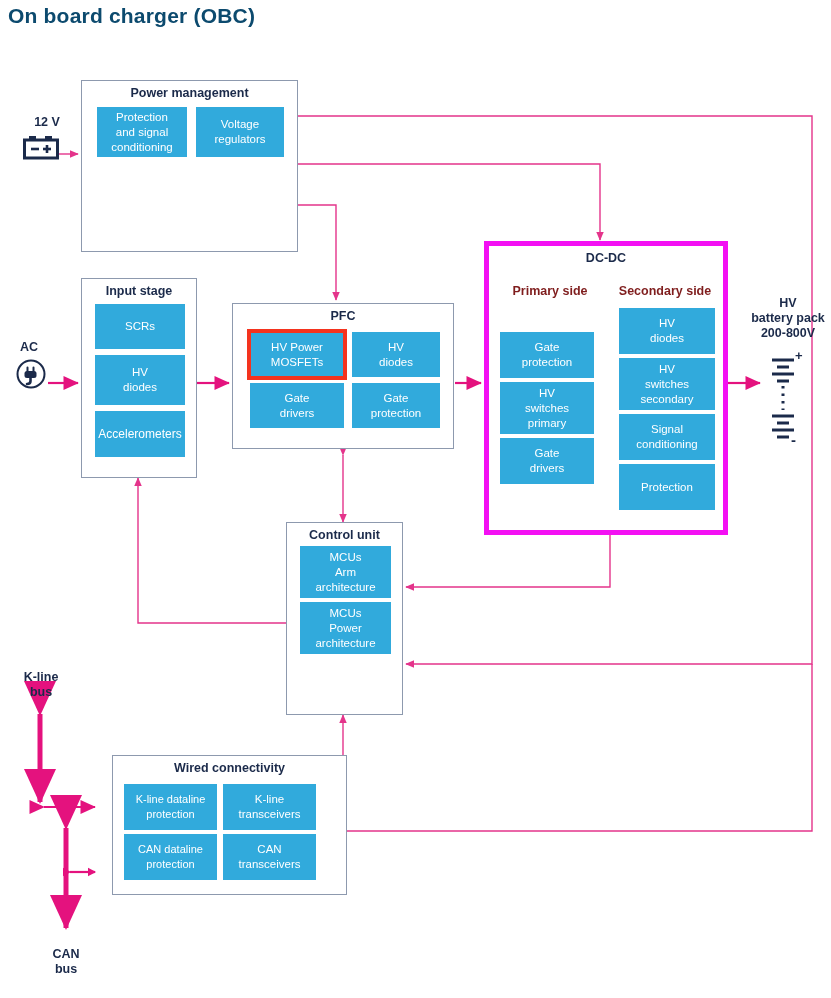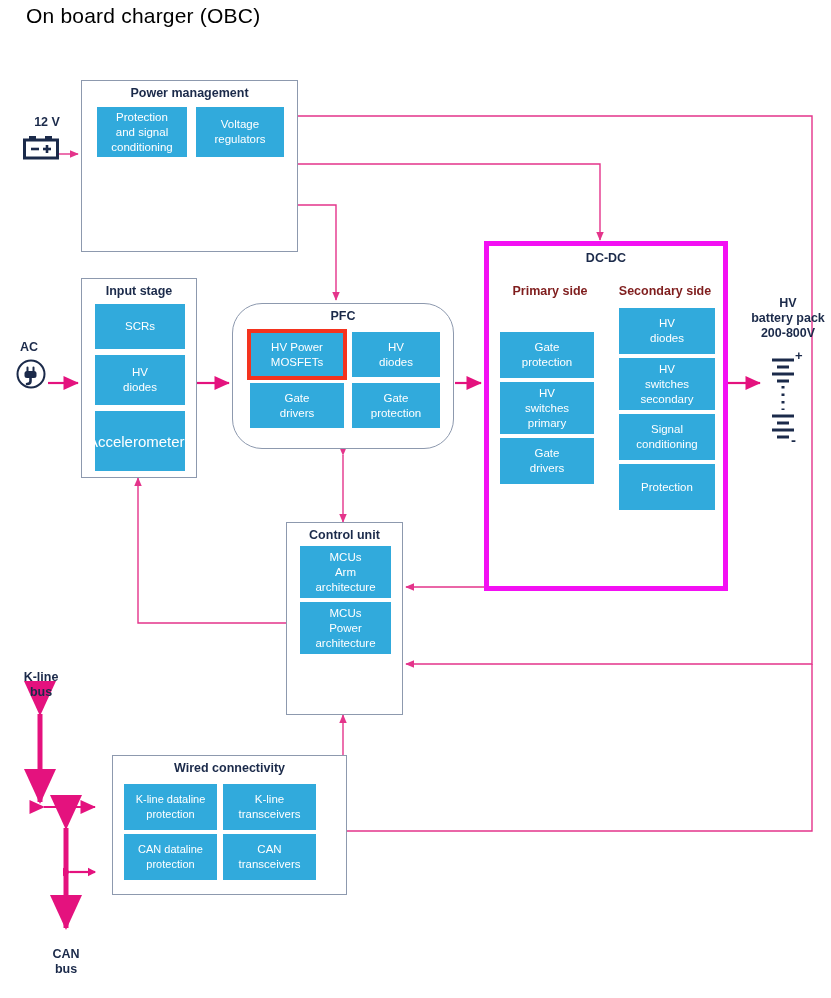--- a/index.html
+++ b/index.html
@@ -1,22 +1,22 @@
 <!DOCTYPE html>
 <html><head>
 <meta charset="utf-8">
 <style>
   html,body{margin:0;padding:0;background:#ffffff;}
   body{width:831px;height:998px;position:relative;
        font-family:"Liberation Sans","DejaVu Sans",sans-serif;
        -webkit-font-smoothing:antialiased;}
   #stage{position:absolute;left:0;top:0;width:831px;height:998px;overflow:hidden;}
 
-  .title{position:absolute;left:26px;top:4px;font-size:21px;font-weight:normal;
-         color:#000000;letter-spacing:.2px;}
+  .title{position:absolute;left:8px;top:4px;font-size:21px;font-weight:bold;
+         color:#0c4a6e;letter-spacing:.2px;}
 
   
   .group{position:absolute;border:1.3px solid #8d99ae;background:#ffffff;box-sizing:border-box;}
   .group > .ghdr{position:absolute;left:0;right:0;top:5px;text-align:center;
         font-size:12.5px;font-weight:bold;color:#1b2a4a;}
 
   
   .group.magenta{border:5px solid #f310f3;}
 
   
@@ -137,36 +137,36 @@
     <div class="ghdr">Input stage</div>
     <div class="blk" style="left:13px;top:25px;width:90px;height:45px;">
       <span>SCRs</span>
     </div>
     <div class="blk" style="left:13px;top:76px;width:90px;height:50px;">
       <span>
         <span>HV</span><br>
         <span>diodes</span>
       </span>
     </div>
-    <div class="blk" style="left:13px;top:132px;width:90px;height:60px;font-size:15px;">
+    <div class="blk" style="left:13px;top:132px;width:90px;height:46px;font-size:12px;">
       <span>Accelerometers</span>
     </div>
   </div>
 
   <div class="lbl" style="left:11px;top:340px;width:36px;">
     <span>AC</span>
   </div>
   <svg class="icon" style="position:absolute;left:14px;top:358px;" width="34" height="34" viewBox="0 0 34 34">
     <circle cx="17" cy="16" r="13.5" fill="none" stroke="#1b2a4a" stroke-width="2"></circle>
     <path d="M13.5,9.5 L13.5,13.5 M19.5,9.5 L19.5,13.5" stroke="#1b2a4a" stroke-width="2" stroke-linecap="round"></path>
     <rect x="10.5" y="13" width="12" height="7" rx="2.5" fill="#1b2a4a"></rect>
     <path d="M16.5,20 L16.5,23 Q16.5,26 13,26" stroke="#1b2a4a" stroke-width="2.6" fill="none" stroke-linecap="round"></path>
   </svg>
 
-  <div class="group" style="left:232px;top:303px;width:222px;height:146px;border-radius:30px;">
+  <div class="group" style="left:232px;top:303px;width:222px;height:146px;">
     <div class="ghdr">PFC</div>
     <div class="blk hl" style="left:17px;top:28px;width:94px;height:45px;">
       <span>
         <span>HV Power</span><br>
         <span>MOSFETs</span>
       </span>
     </div>
     <div class="blk" style="left:119px;top:28px;width:88px;height:45px;">
       <span>
         <span>HV</span><br>
@@ -180,21 +180,21 @@
       </span>
     </div>
     <div class="blk" style="left:119px;top:79px;width:88px;height:45px;">
       <span>
         <span>Gate</span><br>
         <span>protection</span>
       </span>
     </div>
   </div>
 
-  <div class="group magenta" style="left:484px;top:241px;width:244px;height:350px;">
+  <div class="group magenta" style="left:484px;top:241px;width:244px;height:294px;">
     <div class="ghdr">DC-DC</div>
     <div class="subhdr" style="left:6px;top:38px;width:110px;">Primary side</div>
     <div class="subhdr" style="left:116px;top:38px;width:120px;">Secondary side</div>
 
     <div class="blk" style="left:11px;top:86px;width:94px;height:46px;">
       <span>
         <span>Gate</span><br>
         <span>protection</span>
       </span>
     </div>

